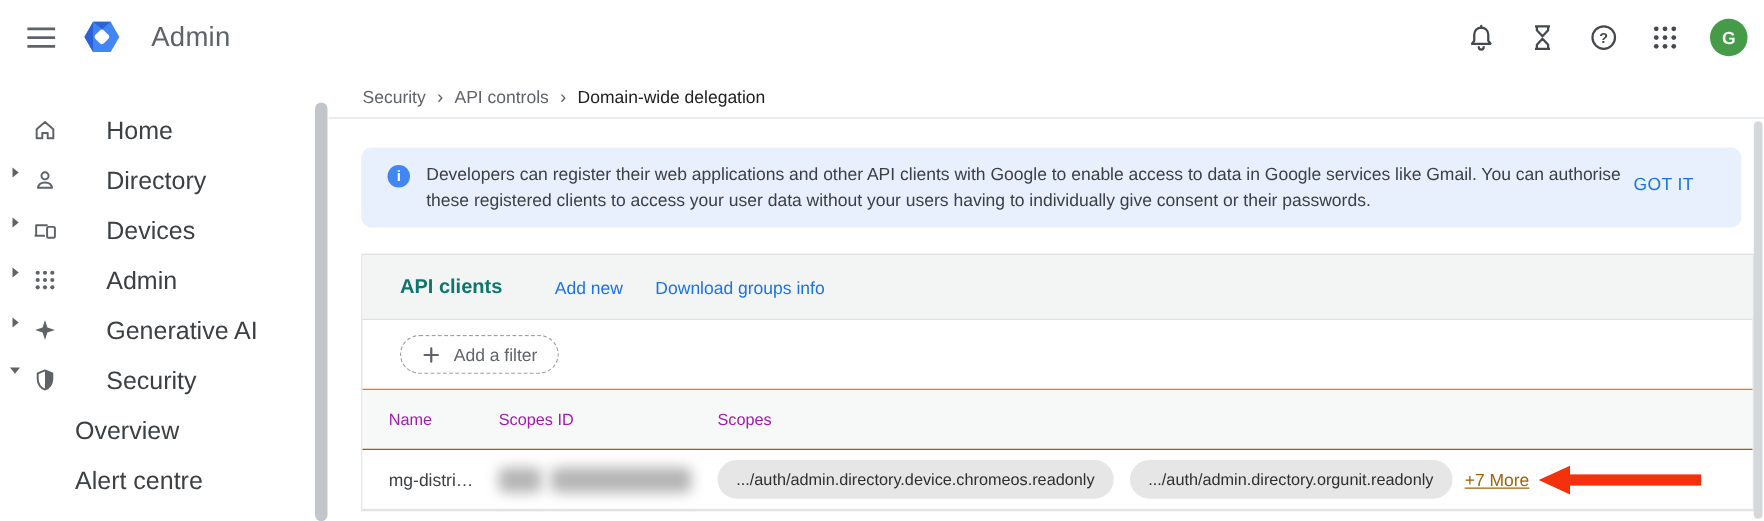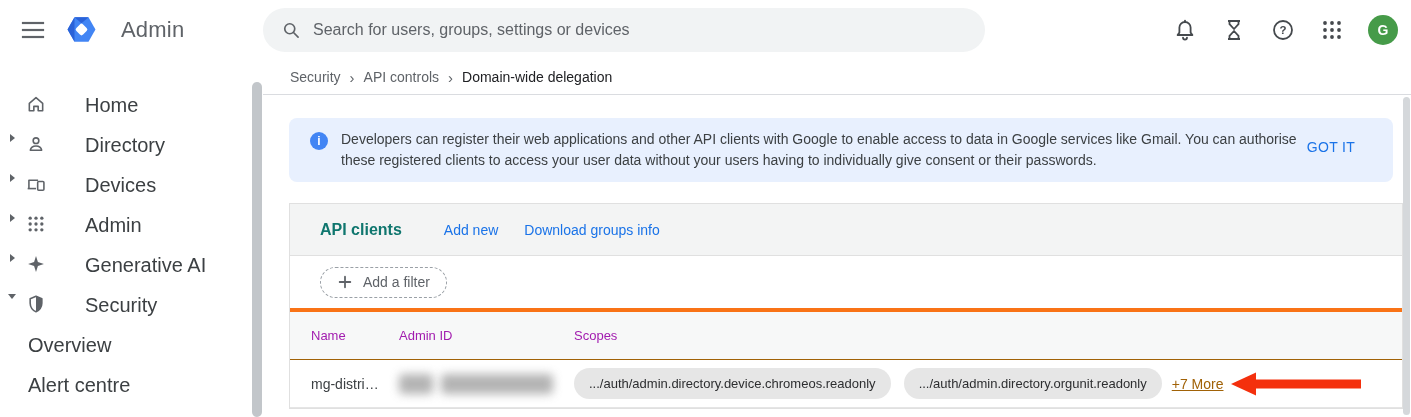--- a/index.html
+++ b/index.html
@@ -23,21 +23,21 @@
 
   
   .sidebar { position:absolute; left:0; top:60px; width:263px; bottom:0; background:#fff; padding-top:34px; }
   .side-item { height:40px; display:flex; align-items:flex-start; position:relative; padding-left:26px;
     font-size:20px; color:#3c4043; cursor:pointer;gap:25px; }
   .side-item .caret-r { position:absolute; left:10px; width:0; height:0;
     border-left:5px solid #5f6368; border-top:4px solid transparent; border-bottom:4px solid transparent; }
   .side-item .caret-d { position:absolute; left:8px; width:0; height:0;
     border-top:5px solid #5f6368; border-left:4px solid transparent; border-right:4px solid transparent; }
   .side-item .s-ico { width:20px; height:20px; margin-right:14px; flex:0 0 20px; }
-  .side-item.sub { padding-left:28px; }
+  .side-item.sub { padding-left:60px; }
   .side-scrollbar { position:absolute; left:252px; top:22px; width:10px; height:335px;
     background:#c2c6ca; border-radius:5px; }
 
   
   .crumb-bar { position:absolute; left:263px; top:60px; right:0; height:35px;
     border-bottom:1px solid #dadce0; display:flex; align-items:center; padding-left:27px; font-size:14px; background:#fff; }
   .crumb { color:#5f6368; cursor:pointer; }
   .crumb.current { color:#202124; font-weight:500; cursor:default; }
   .crumb-sep { color:#5f6368; margin:0 9px; font-size:15px; }
 
@@ -57,21 +57,21 @@
     color:#1a73e8; letter-spacing:.3px; cursor:pointer; }
 
   .card { position:absolute; left:26px; top:108px; width:1114px; border:1px solid #e0e0e0; background:#fff; }
   .card-header { height:52px; background:#f3f4f4; border-bottom:1px solid #e0e0e0;
     display:flex; align-items:center; padding-left:30px; }
   .card-title { font-size:16px; font-weight:600; color:#0f766e; }
   .hdr-link { font-size:14px; font-weight:500; color:#1a73e8; cursor:pointer; }
   .hdr-link.first { margin-left:42px; }
   .hdr-link.second { margin-left:26px; }
 
-  .filter-row { height:56px; border-bottom:4px solid #f97316; display:flex; align-items:center; padding-left:30px; }
+  .filter-row { height:56px; border-bottom:1px solid #f97316; display:flex; align-items:center; padding-left:30px; }
   .filter-pill { display:inline-flex; align-items:center; gap:10px; height:31px; padding:0 16px;
     border:1px dashed #9aa0a6; border-radius:16px; color:#5f6368; font-size:14px; cursor:pointer; background:#fff; }
 
   .col-head-row { height:48px; background:#f7f8f8; border-bottom:1px solid #a16207;
     display:flex; align-items:center; padding-left:21px; font-size:13px; font-weight:500; color:#a21caf; }
   .col-name { width:88px; }
   .col-client { width:175px; }
   .col-scopes { flex:1; }
 
   .data-row { height:48px; display:flex; align-items:center; padding-left:21px;
@@ -103,27 +103,20 @@
   <div class="brand">
     <svg width="31" height="31" viewBox="0 0 30 30">
       <polygon points="8.2,3.2 21.8,3.2 28.5,15 21.8,26.8 8.2,26.8 1.5,15" fill="#4285f4"></polygon>
       <polygon points="8.2,3.2 1.5,15 8.2,26.8 8.2,3.2" fill="#2a62d8"></polygon>
       <polygon points="8.2,3.2 21.8,3.2 15,9 8.2,3.2" fill="#2a62d8"></polygon>
       <rect x="10.4" y="10.4" width="9.2" height="9.2" rx="2.2" transform="rotate(45 15 15)" fill="#fff"></rect>
     </svg>
     <span class="brand-name">Admin</span>
   </div>
 
-  <div class="searchbar">
-    <svg width="20" height="20" viewBox="0 0 24 24">
-      <circle cx="10.5" cy="10.5" r="6" fill="none" stroke="#5f6368" stroke-width="2"></circle>
-      <line x1="15" y1="15" x2="20.5" y2="20.5" stroke="#5f6368" stroke-width="2" stroke-linecap="round"></line>
-    </svg>
-    <input type="text" placeholder="Search for users, groups, settings or devices" style="">
-  </div>
 
   <div class="top-actions">
     <div class="icon-btn">
       <svg width="24" height="24" viewBox="0 0 24 24" fill="none" stroke="#45494d" stroke-width="1.8" stroke-linejoin="round">
         <path d="M12 4a5.6 5.6 0 0 0-5.6 5.6v5L4.6 17h14.8l-1.8-2.4v-5A5.6 5.6 0 0 0 12 4z"></path>
         <path d="M10 19.6a2 2 0 0 0 4 0" stroke-linecap="round"></path>
         <line x1="12" y1="2.6" x2="12" y2="4" stroke-linecap="round"></line>
       </svg>
     </div>
     <div class="icon-btn">
@@ -257,21 +250,21 @@
       <div class="filter-pill">
         <svg width="16" height="16" viewBox="0 0 18 18">
           <path d="M9 3v12M3 9h12" stroke="#5f6368" stroke-width="2" stroke-linecap="round"></path>
         </svg>
         <span>Add a filter</span>
       </div>
     </div>
 
     <div class="col-head-row">
       <span class="col-name">Name</span>
-      <span class="col-client">Admin ID</span>
+      <span class="col-client">Scopes ID</span>
       <span class="col-scopes">Scopes</span>
     </div>
 
     <div class="data-row">
       <span class="cell-name">mg-distri…</span>
       <span class="cell-client">
         <span class="blur-blob blob-a"></span>
         <span class="blur-blob blob-b"></span>
       </span>
       <span class="cell-scopes">

